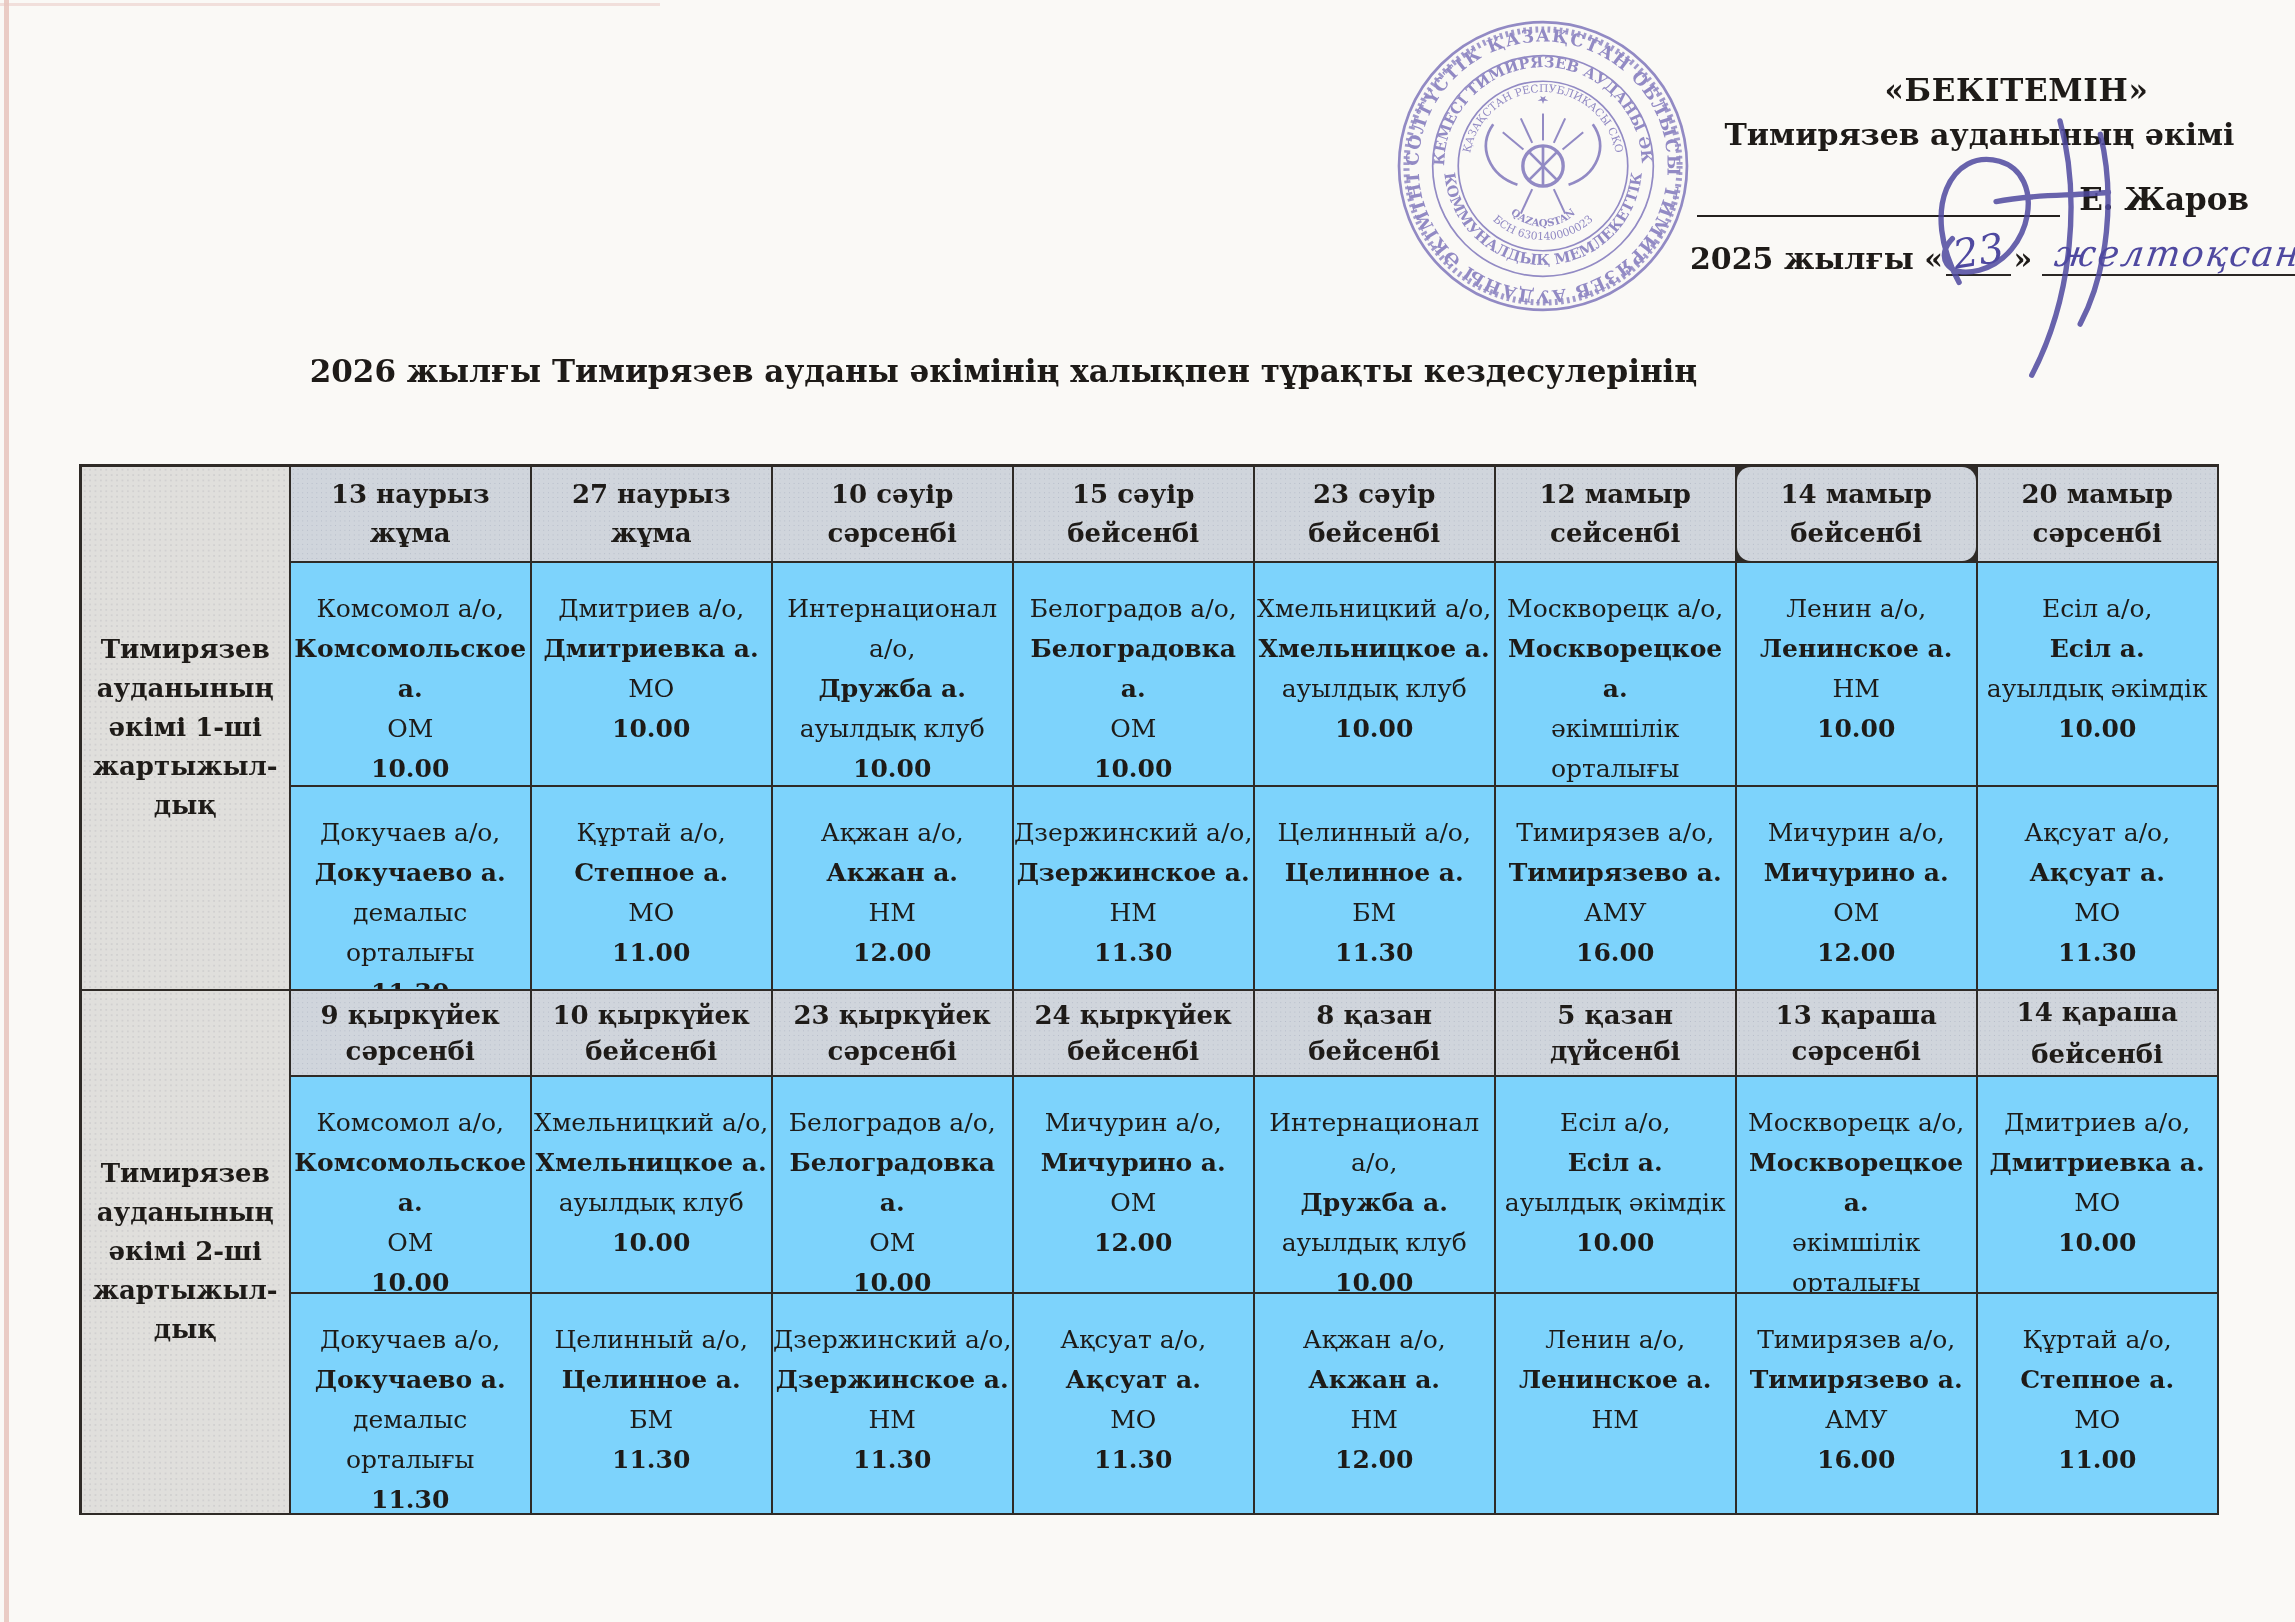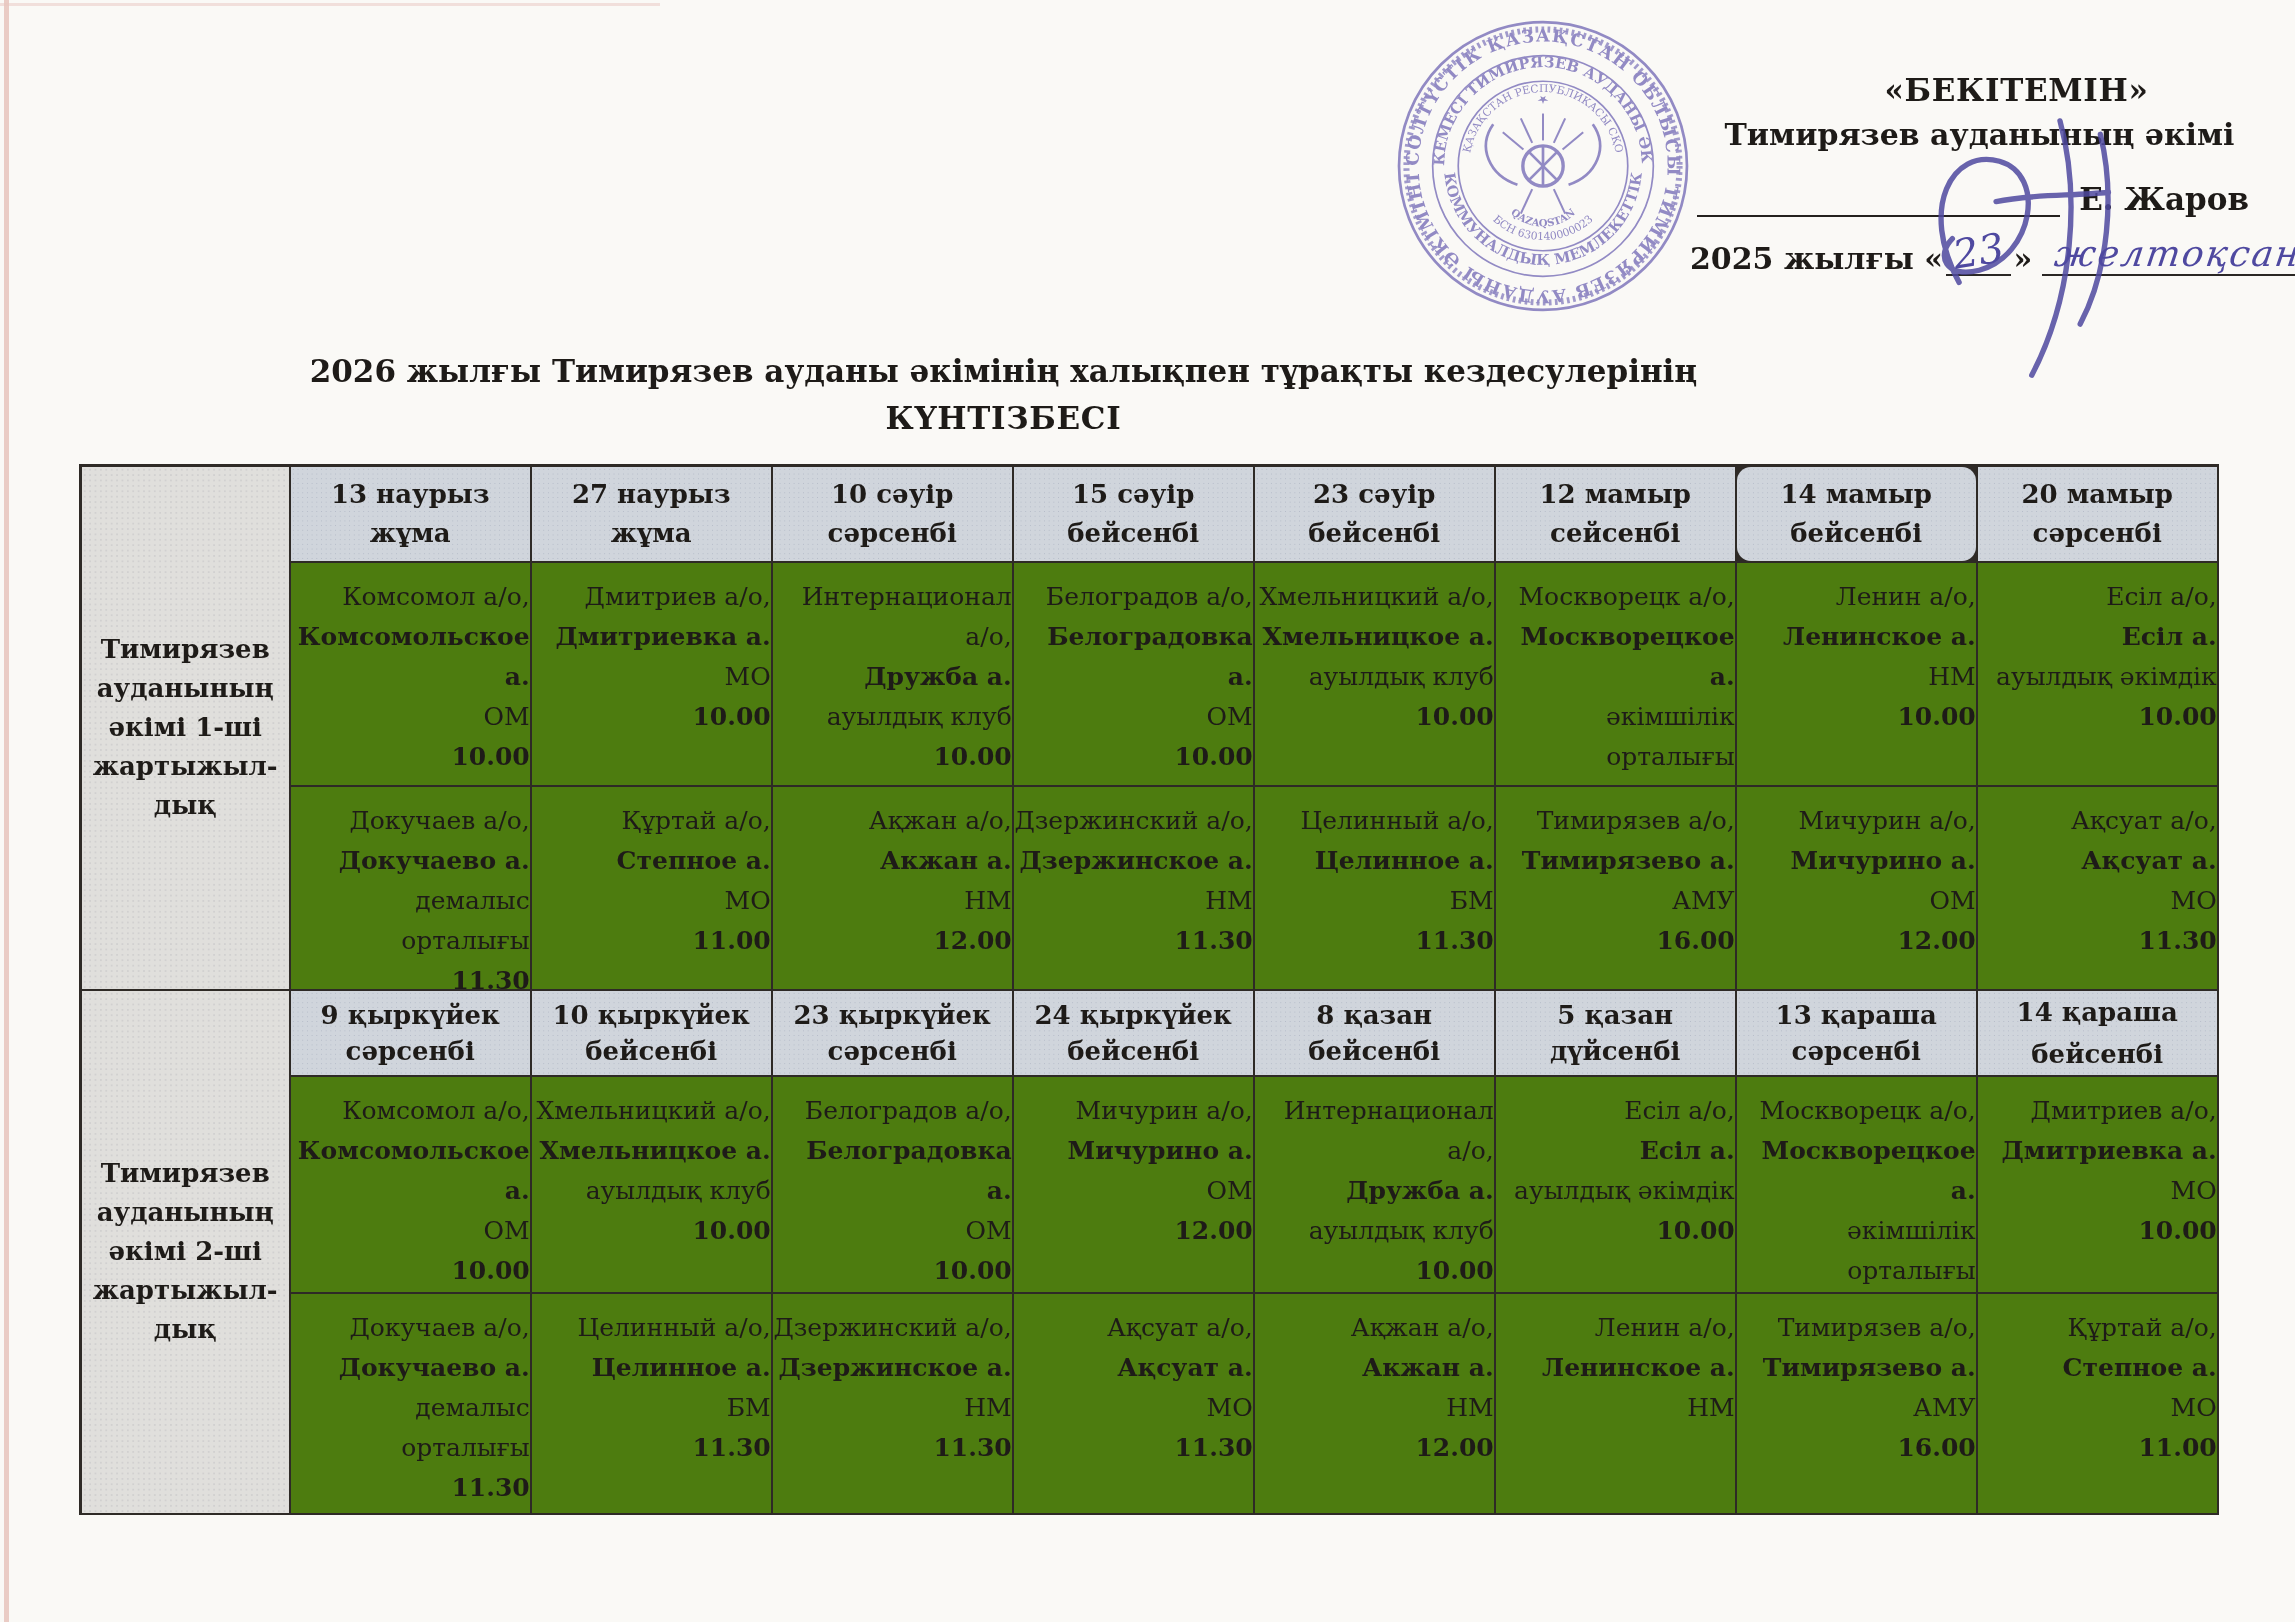--- a/index.html
+++ b/index.html
@@ -43,21 +43,21 @@
   .lcell{background:#e0dfdc;
          background-image:radial-gradient(circle,rgba(150,150,160,.20) 0.8px,transparent 0.9px);
          background-size:5.4px 5.4px;
          display:flex;flex-direction:column;justify-content:center;align-items:center;
          font-weight:bold;font-size:26px;line-height:1.5;text-align:center;}
   .hcell{background:#d0d5dc;
          background-image:radial-gradient(circle,rgba(110,120,150,.28) 0.8px,transparent 0.9px);
          background-size:4.7px 4.7px;
          display:flex;flex-direction:column;justify-content:space-evenly;align-items:center;
          font-weight:bold;font-size:26px;text-align:center;padding:2.7px 1.3px;}
-  .dcell{background:#4d7c0f;text-align:right;font-size:25px;line-height:1.6;padding-top:14px;}
+  .dcell{background:#7dd3fc;text-align:center;font-size:25px;line-height:1.6;padding-top:26px;}
   .dcell .b{font-weight:bold;}
 </style>
 </head>
 <body>
 
 <div class="page">
 
   <div class="edge-left"></div>
   <div class="edge-top"></div>
 
@@ -131,21 +131,20 @@
     <g fill="none" stroke="#4f49a0" stroke-width="8" stroke-linecap="round" opacity=".85">
       <path d="M150,280 C90,170 140,80 210,100 C280,120 260,240 180,262 C130,275 115,240 140,215"></path>
       <path d="M300,40 C330,150 320,300 258,418"></path>
       <path d="M360,60 C382,150 372,262 330,342"></path>
       <path d="M205,160 C260,148 320,152 372,146"></path>
     </g>
   </svg>
 
   <div class="title-block">
     <div class="t1">2026 жылғы Тимирязев ауданы әкімінің халықпен тұрақты кездесулерінің</div>
-    <div class="t2">КҮНТІЗБЕСІ</div>
   </div>
 
   <div class="grid" id="schedule-grid">
       <div class="cell lcell" style="grid-area: 1 / 1 / span 3;">
         <div>Тимирязев</div>
         <div>ауданының</div>
         <div>әкімі 1-ші</div>
         <div>жартыжыл-</div>
         <div>дық</div>
       </div>

